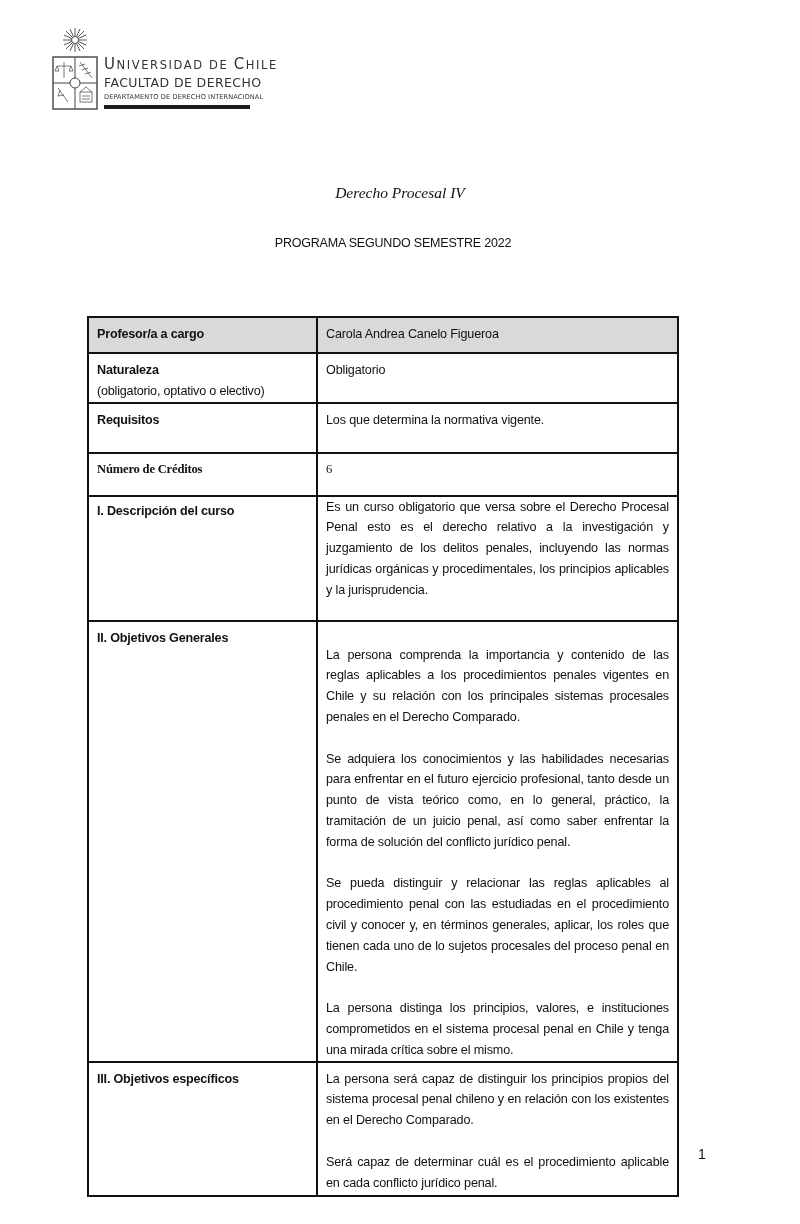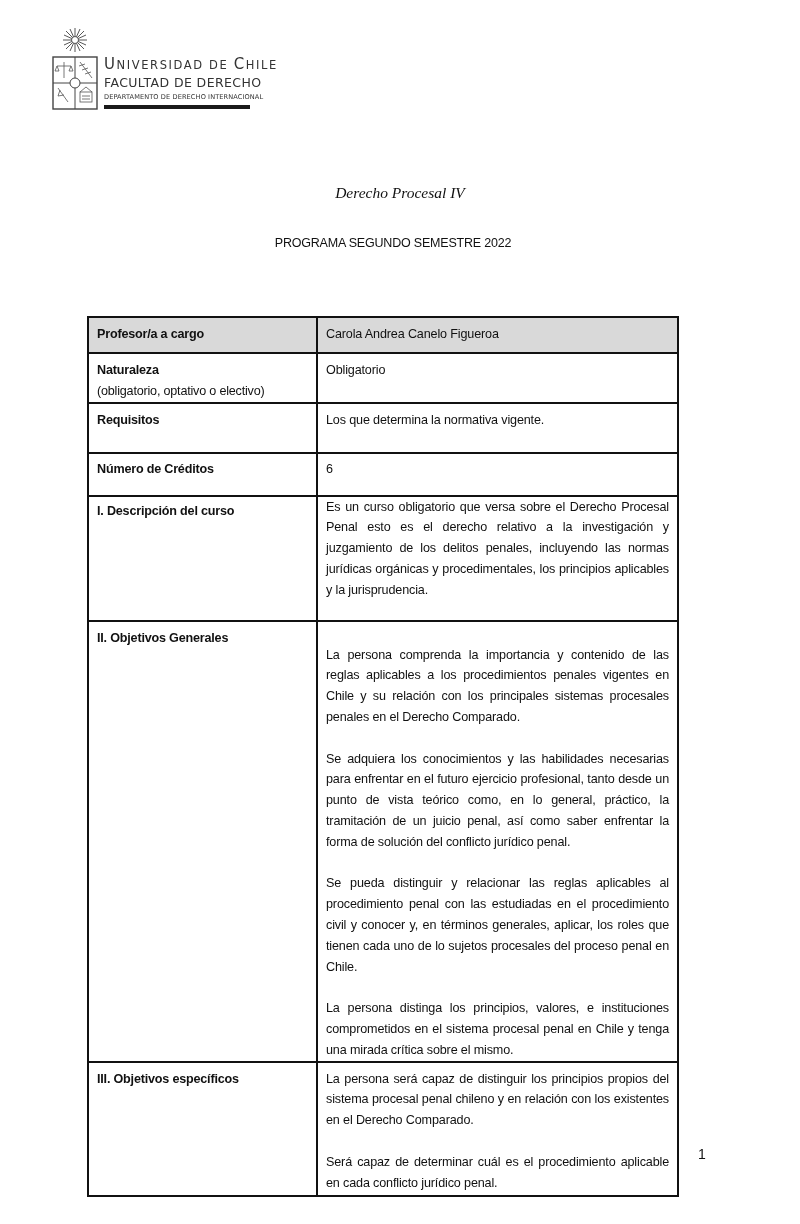--- a/index.html
+++ b/index.html
@@ -84,21 +84,21 @@
     <td style="padding-top:6px;">
       <div class="lbl">Naturaleza</div>
       <div class="sub">(obligatorio, optativo o electivo)</div>
     </td>
     <td style="padding-top:6px;"><span class="val">Obligatorio</span></td>
   </tr>
   <tr style="height:50px;">
     <td style="padding-top:6px;"><span class="lbl">Requisitos</span></td>
     <td style="padding-top:6px;"><span class="val">Los que determina la normativa vigente.</span></td>
   </tr>
-  <tr style="height:43px;">
+  <tr style="height:43px;font-family:Liberation Serif, serif;">
     <td style="padding-top:5px;"><span class="lbl">Número de Créditos</span></td>
     <td style="padding-top:5px;"><span class="val">6</span></td>
   </tr>
   <tr style="height:125px;">
     <td style="padding-top:4px;"><span class="lbl">I. Descripción del curso</span></td>
     <td style="padding-top:0;">
       <div class="val just">Es un curso obligatorio que versa sobre el Derecho Procesal Penal esto es el derecho relativo a la investigación y juzgamiento de los delitos penales, incluyendo las normas jurídicas orgánicas y procedimentales, los principios aplicables y la jurisprudencia.</div>
     </td>
   </tr>
   <tr style="height:441px;">

